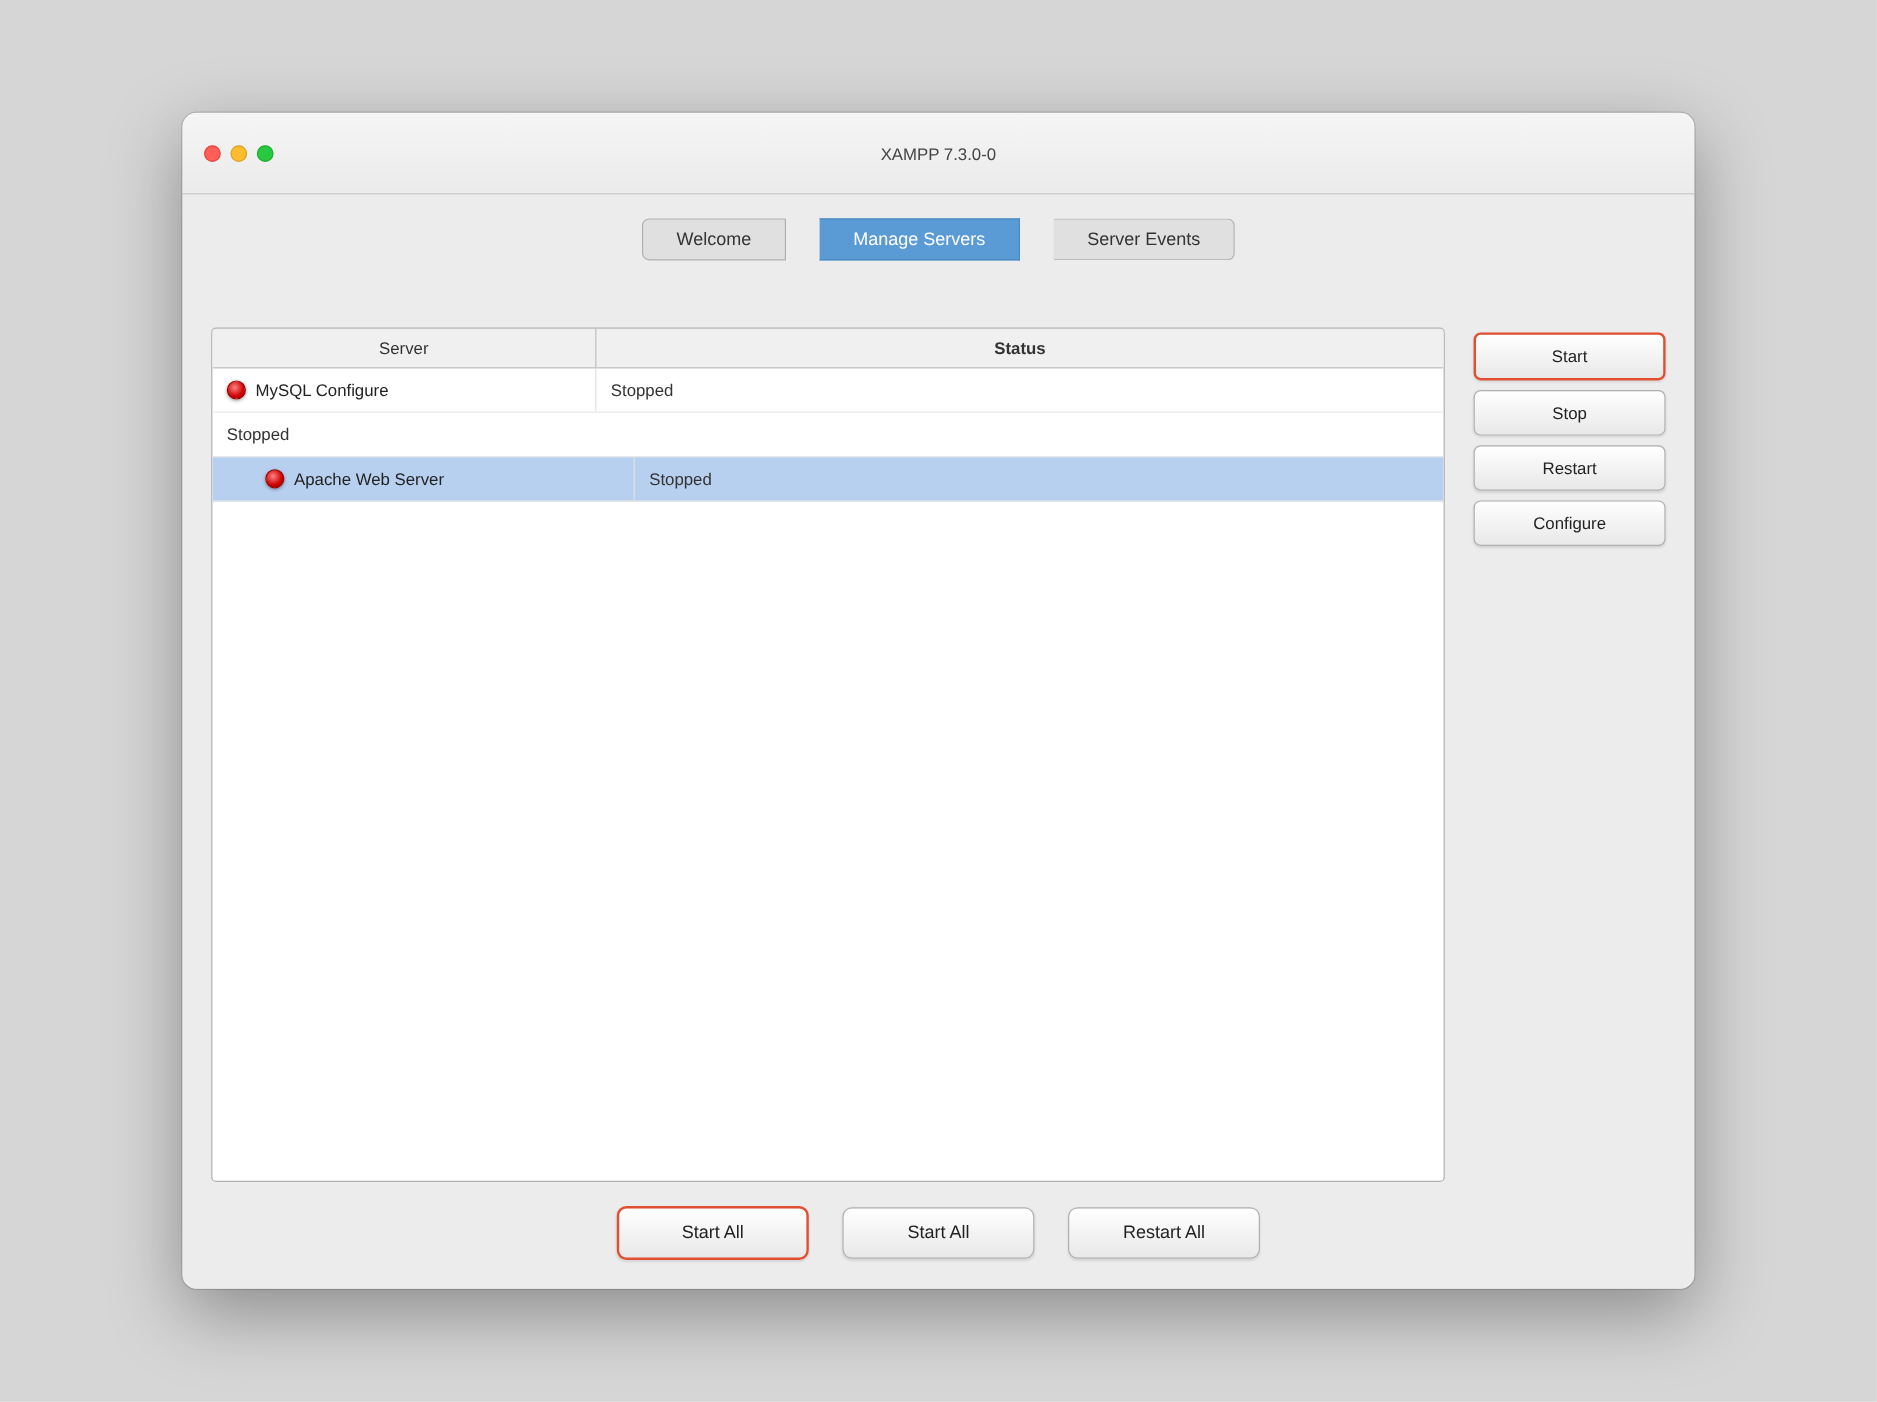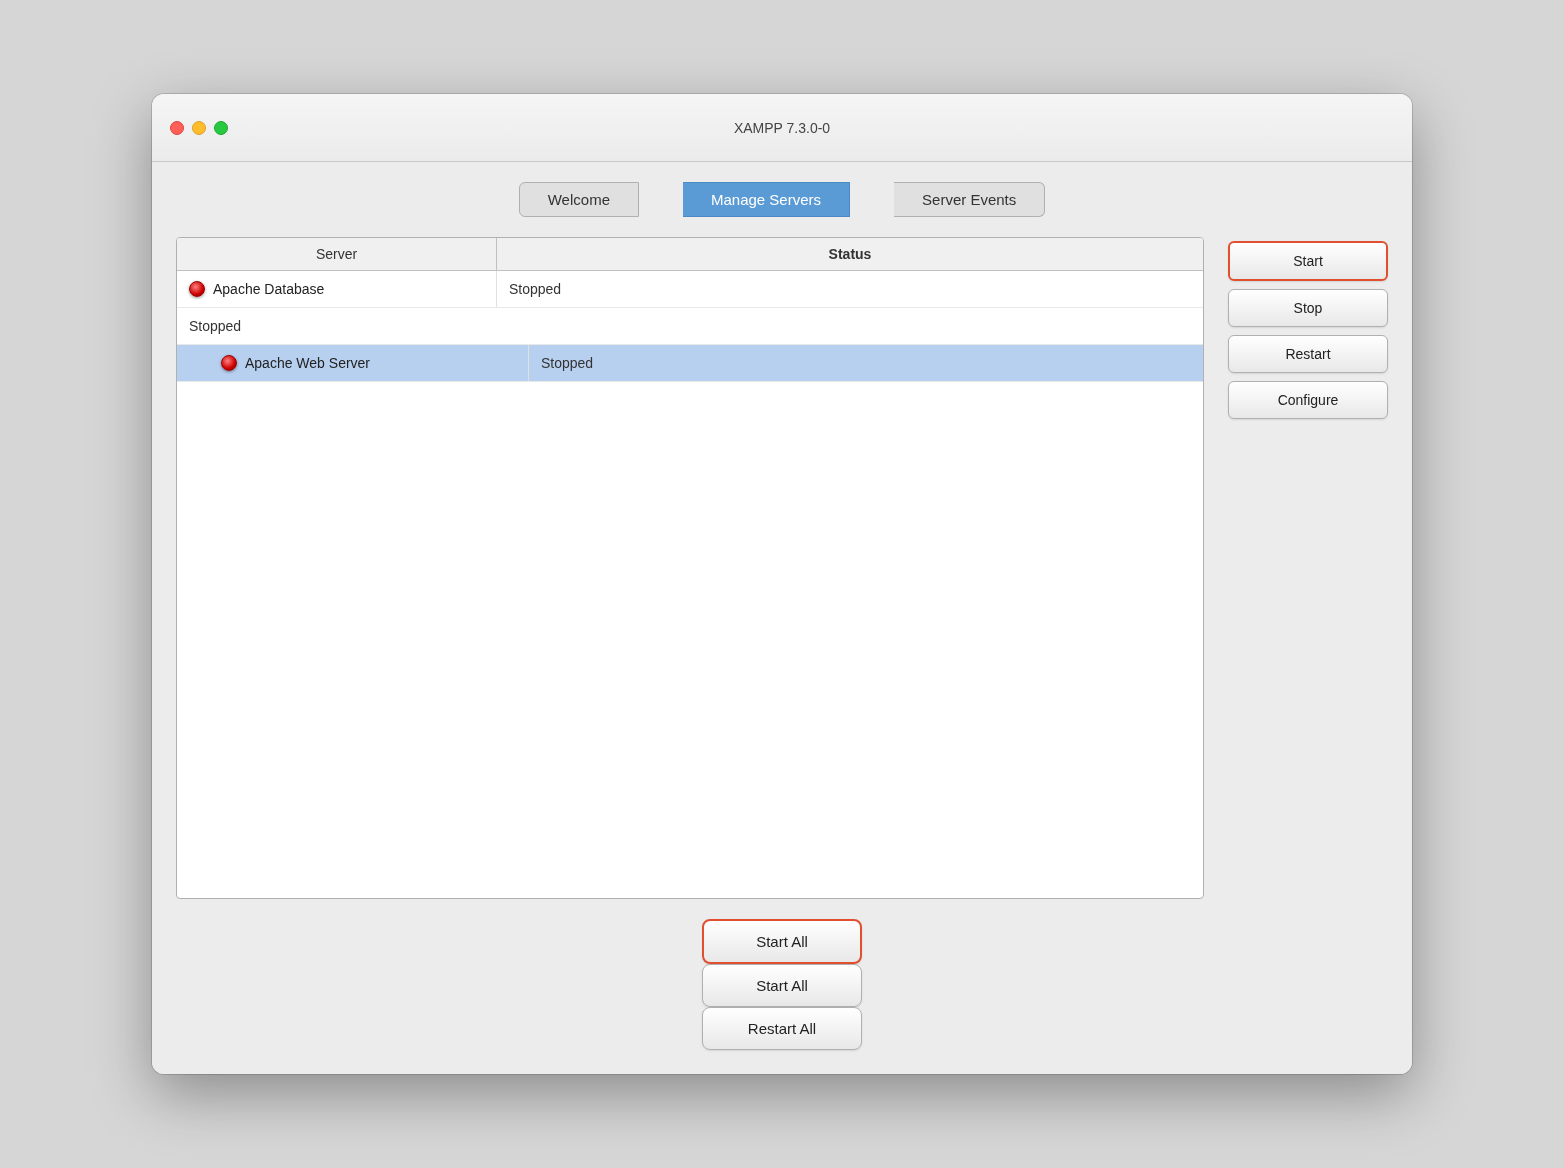--- a/index.html
+++ b/index.html
@@ -70,21 +70,21 @@
       flex: 1;
       display: flex;
       flex-direction: column;
       padding: 20px 24px 24px;
       background: #ececec;
     }
 
     .tabs {
       display: flex;
       justify-content: center;
-      gap: 16px;
+      gap: 0;
       margin-bottom: 20px;
     }
 
     .tab {
       padding: 8px 28px;
       font-size: 15px;
       border: 1px solid #b0b0b0;
       background: #e0e0e0;
       cursor: pointer;
       color: #333;
@@ -108,20 +108,21 @@
       background: #5b9bd5;
       color: #fff;
       border-color: #4a8bc4;
       z-index: 1;
     }
 
     .main-area {
       display: flex;
       flex: 1;
       gap: 24px;
+      margin-top: 36px;
     }
 
     .server-table-container {
       flex: 1;
       display: flex;
       flex-direction: column;
       border: 1px solid #b0b0b0;
       background: #fff;
       border-radius: 4px;
       overflow: hidden;
@@ -218,24 +219,23 @@
     }
 
     .side-btn.highlighted {
       border: 2px solid #e05030;
       border-radius: 6px;
     }
 
     .bottom-area {
       display: flex;
       justify-content: center;
-      gap: 0;
+      gap: 28px;
       padding-top: 20px;
       align-items: center;
-      flex-direction: column;
     }
 
     .bottom-btn {
       padding: 12px 40px;
       font-size: 15px;
       background: linear-gradient(180deg, #ffffff 0%, #e8e8e8 100%);
       border: 1px solid #b0b0b0;
       border-radius: 8px;
       cursor: pointer;
       color: #222;
@@ -274,21 +274,21 @@
 
       <div class="server-table-container">
         <div class="table-header">
           <div class="col-server">Server</div>
           <div class="col-status">Status</div>
         </div>
         <div class="table-body">
           <div class="table-row">
             <div class="row-server">
               <span class="status-icon"></span>
-              <span>Apache Database</span>
+              <span>MySQL Configure</span>
             </div>
             <div class="row-status">Stopped</div>
           </div>
           <div class="table-row">
             <div class="row-status">Stopped</div>
           </div>
           <div class="table-row selected">
             <div class="row-server">
               <span class="status-icon"></span>
               <span>Apache Web Server</span>

